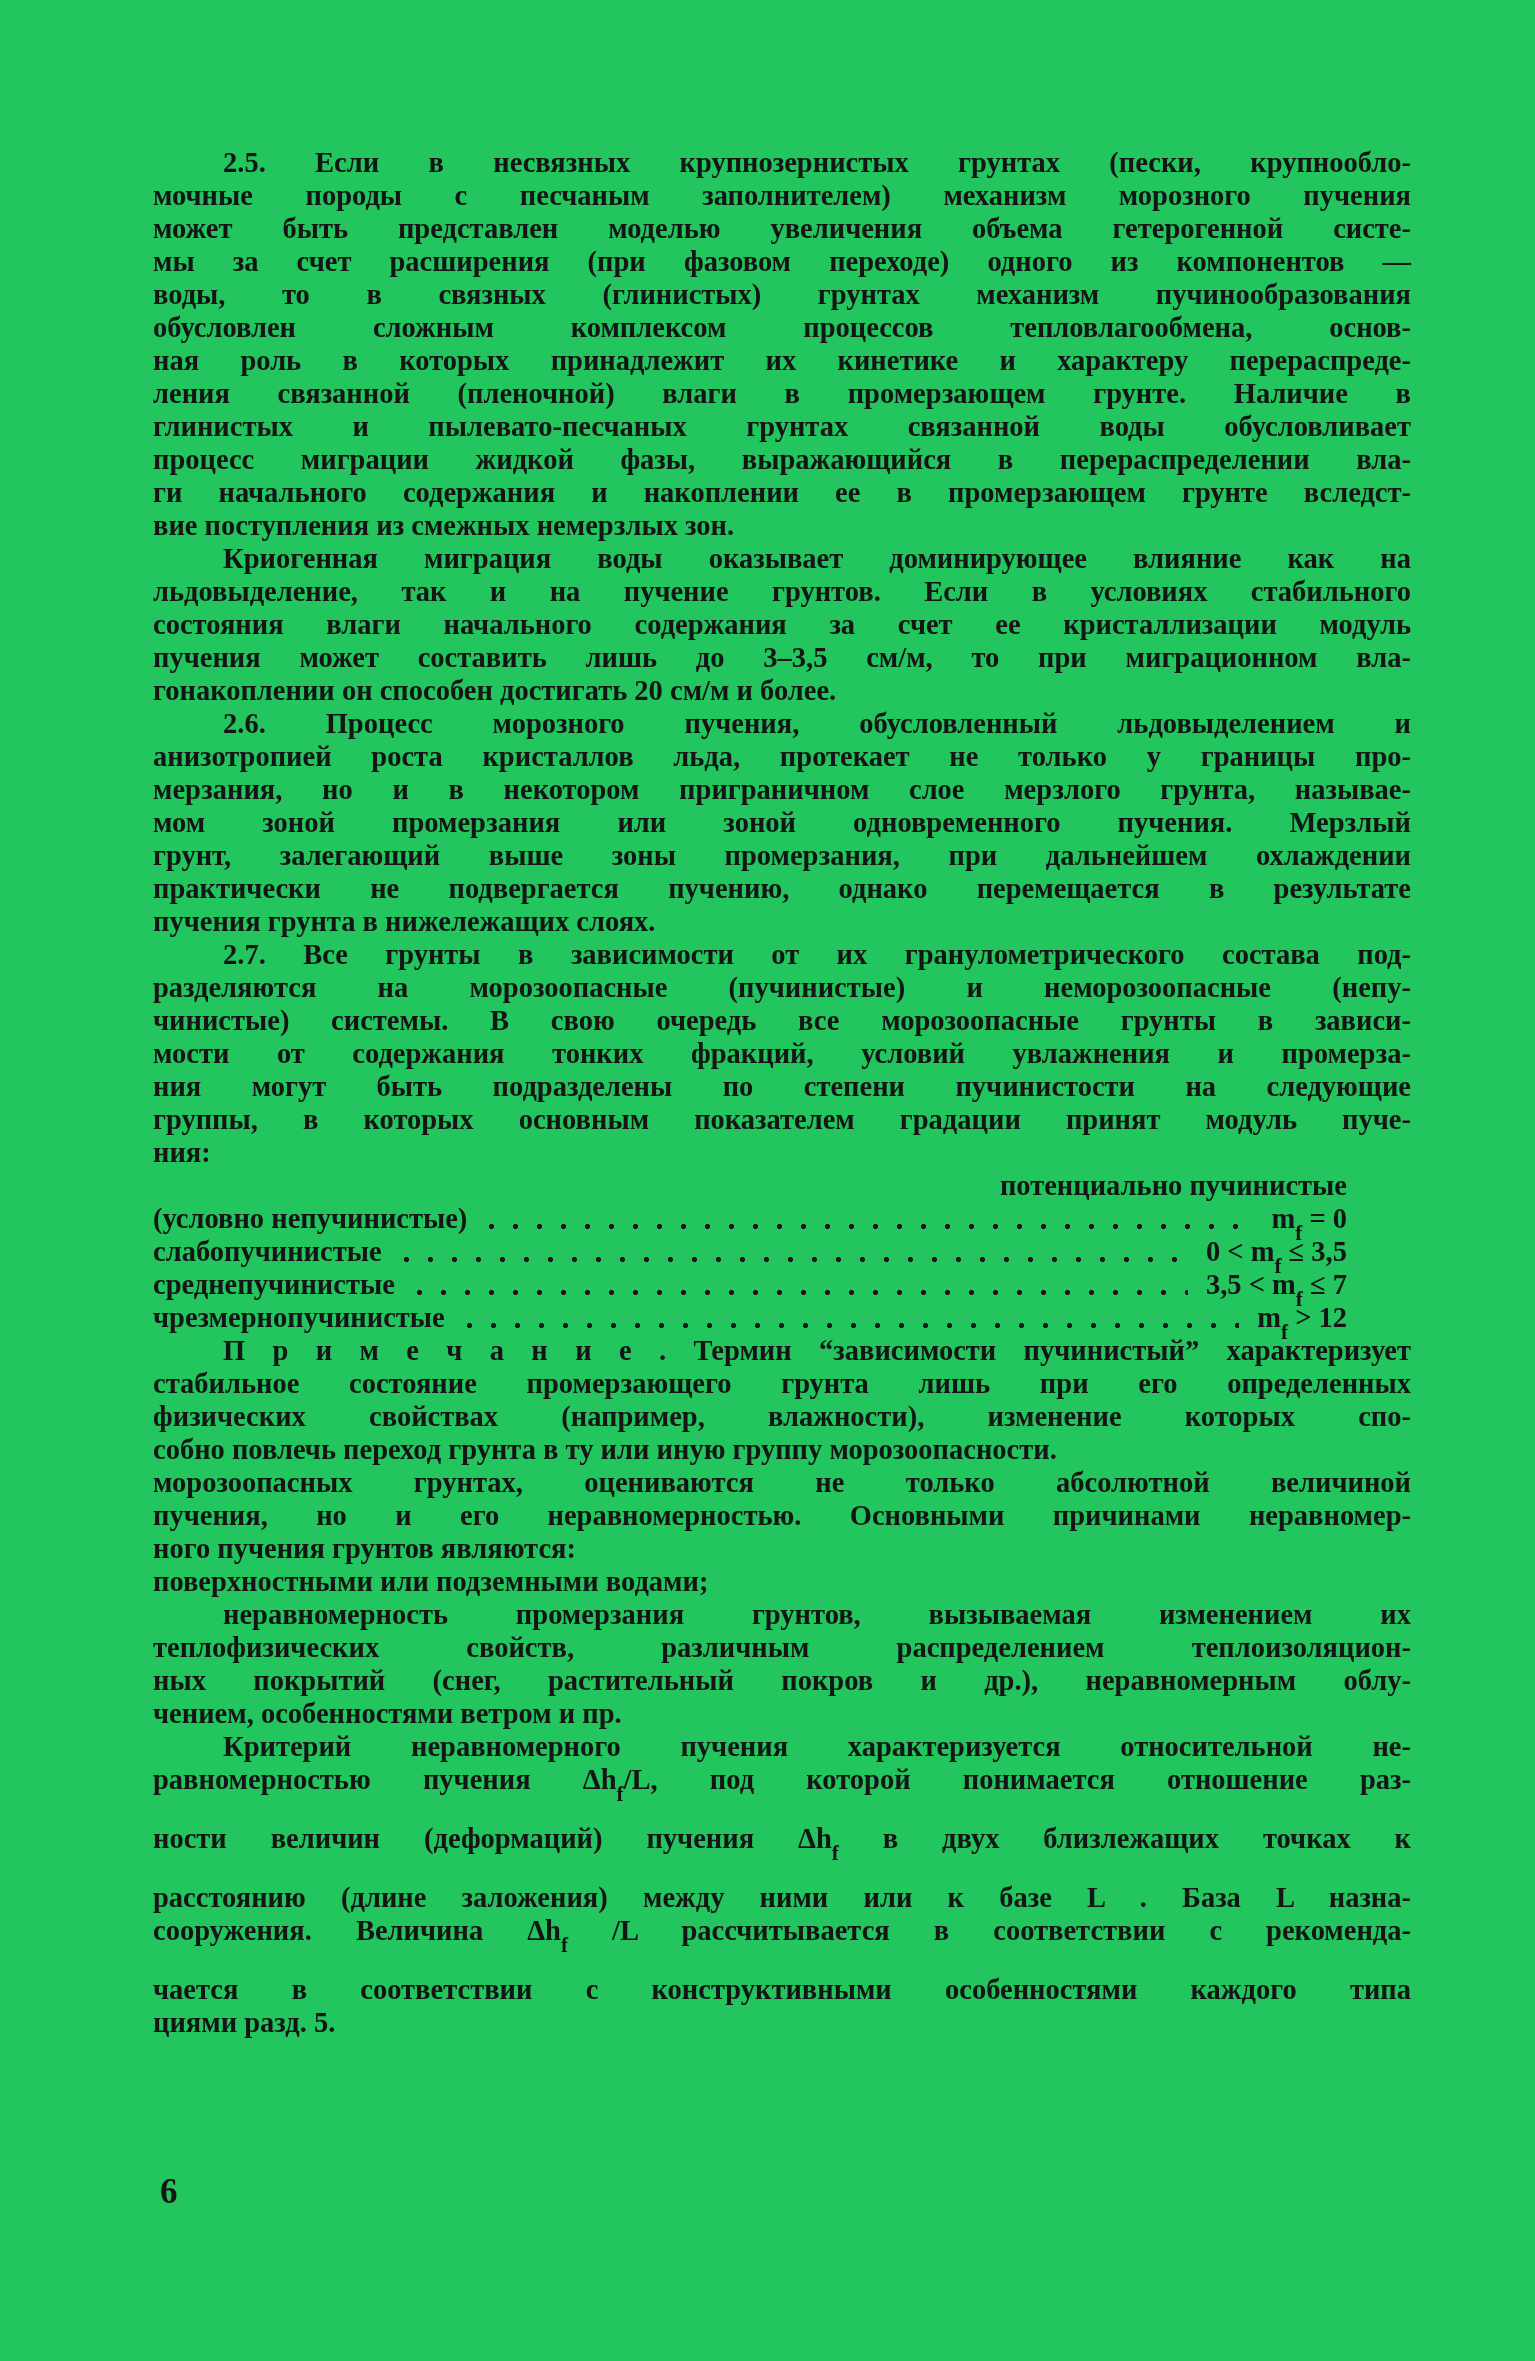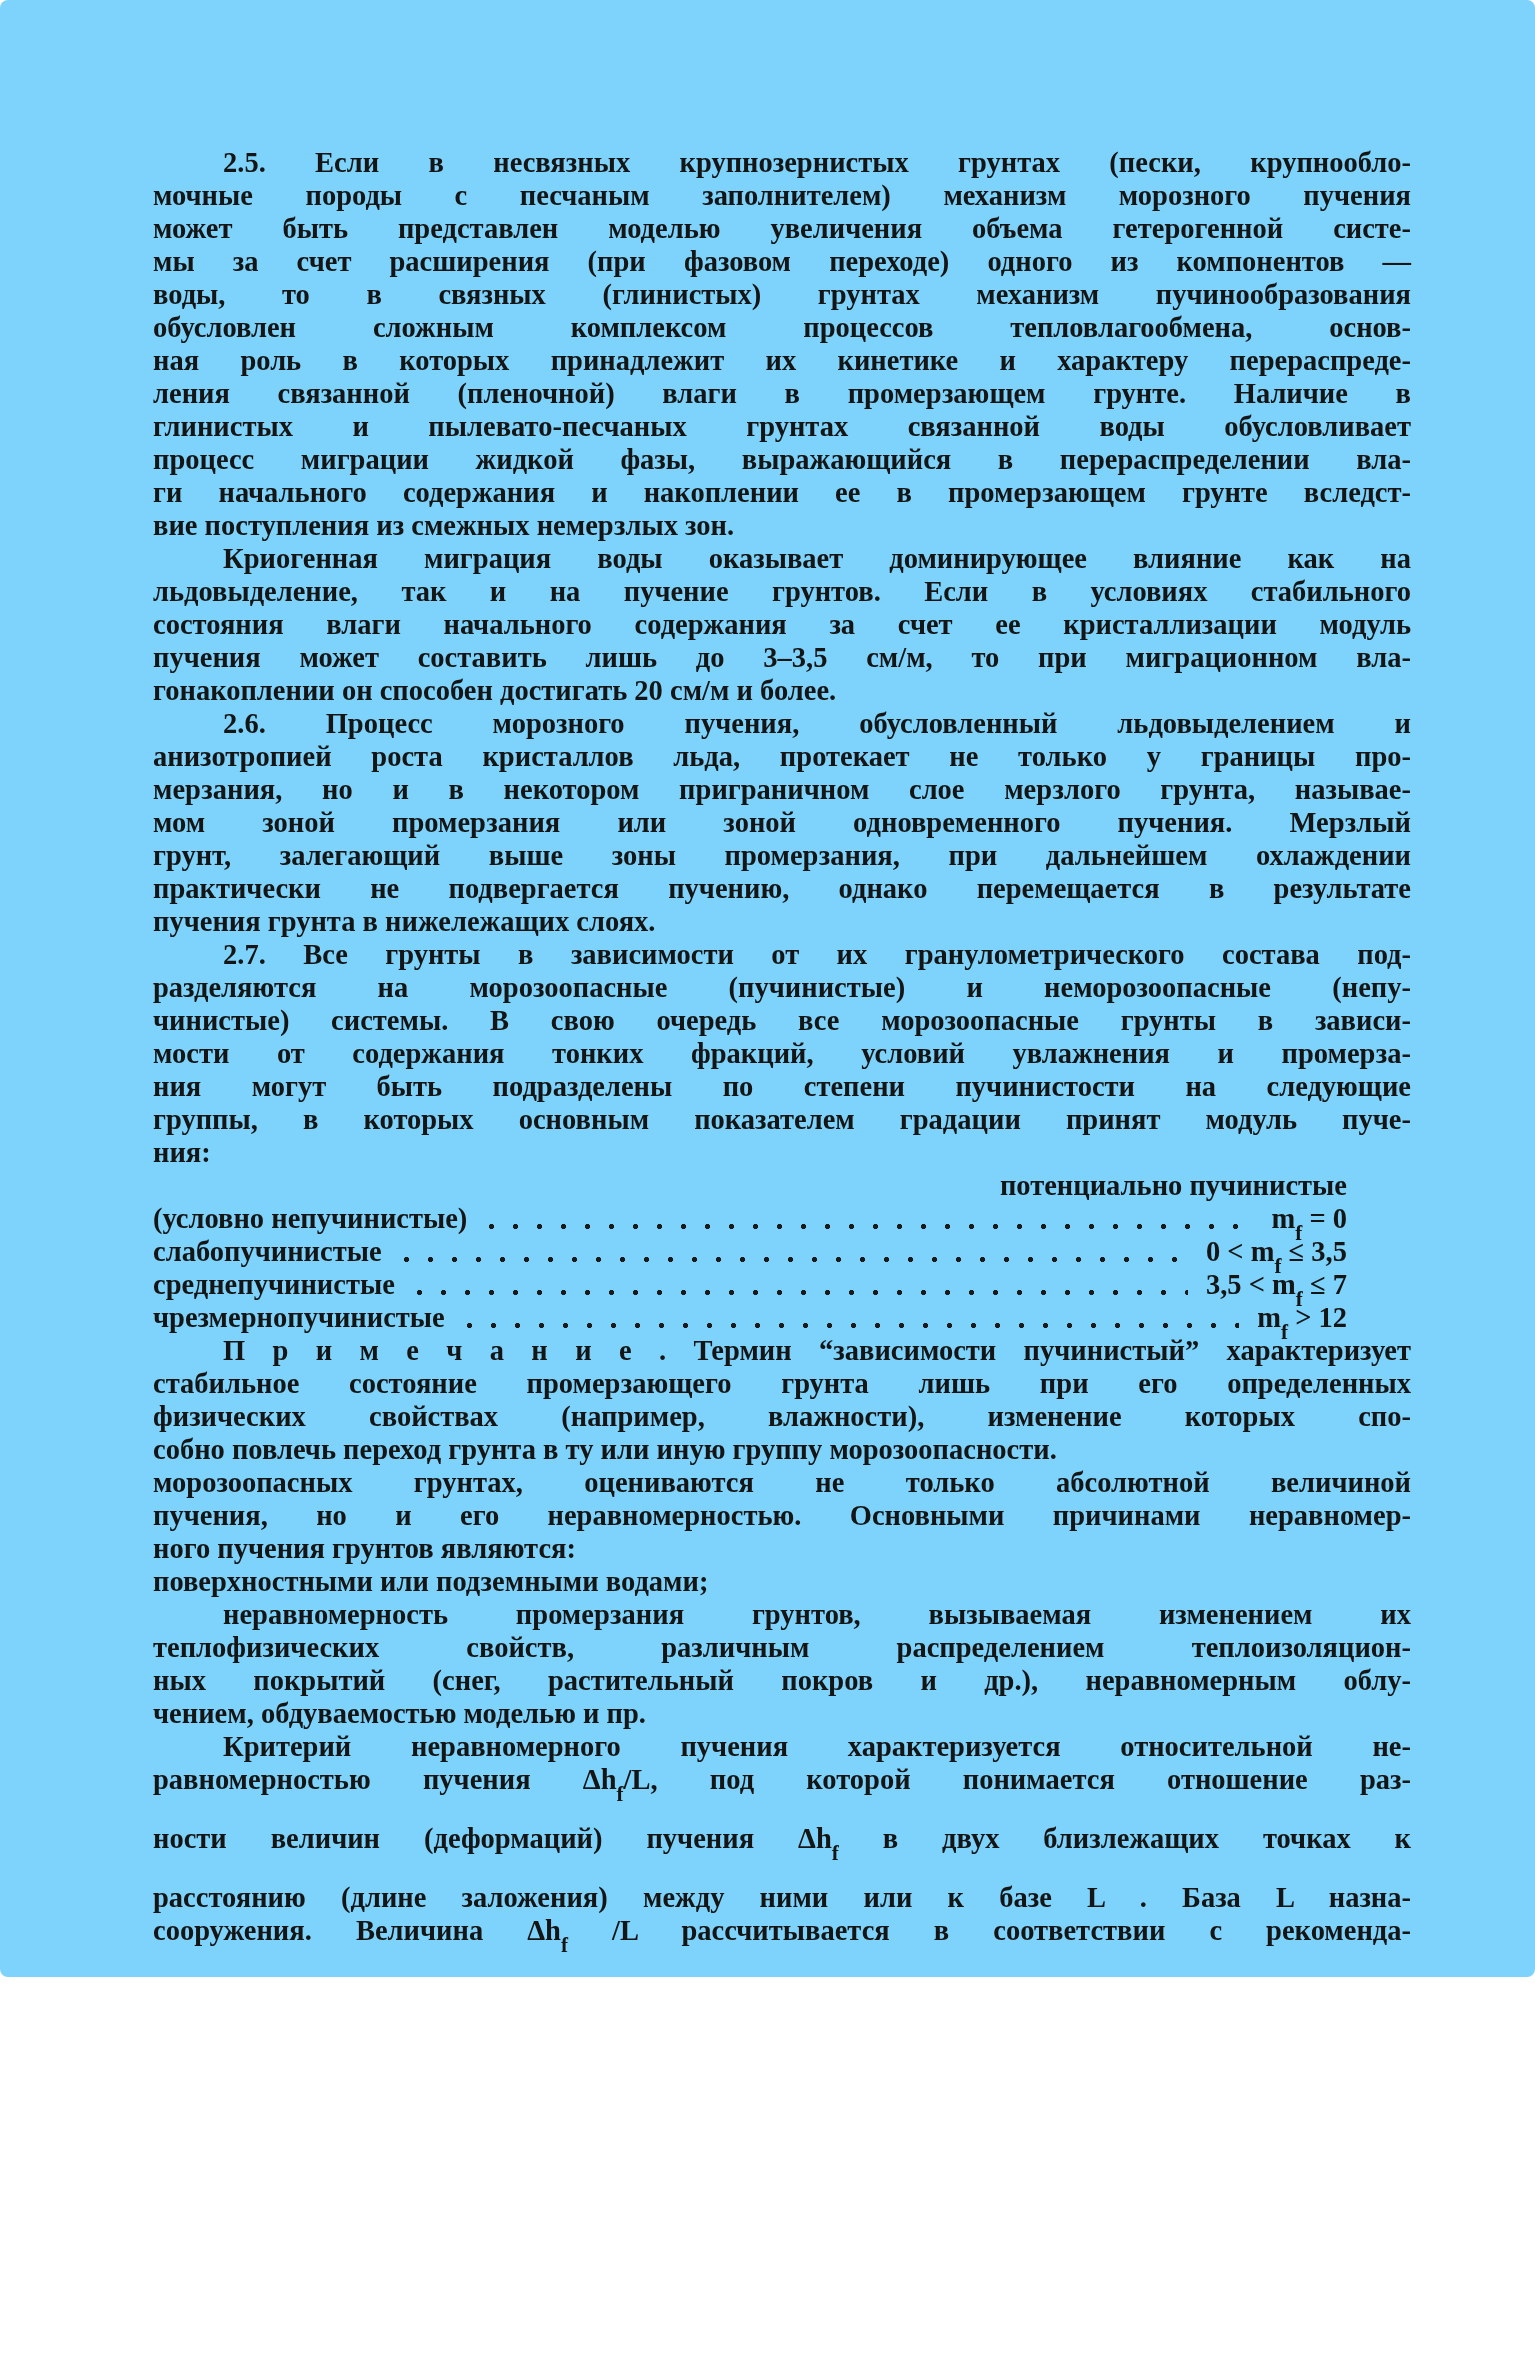--- a/index.html
+++ b/index.html
@@ -1,26 +1,25 @@
 <!DOCTYPE html>
 <html><head>
 <meta charset="utf-8">
 <style>
   html, body { margin:0; padding:0; background:#ffffff; }
   .page {
     position: relative;
     width: 1535px;
-    height: 1977px;
+    height: 2361px;
     background: #fefefdu;
-    background-color: #7dd3fc;
+    background-color: #22c55e;
     font-family: "Liberation Serif", "DejaVu Serif", serif;
     font-weight: 700;
     color: #151515;
     overflow: hidden;
-    border-radius: 8px;
   }
   .textblock {
     position: absolute;
     left: 153px;
     top: 146px;
     width: 1258px;
     font-size: 28.5px;
     line-height: 33px;
   }
   .para { margin: 0; }
@@ -130,21 +129,21 @@
         <div class="ln j"><span>пучения, но и его неравномерностью. Основными причинами неравномер-</span></div>
         <div class="ln"><span>ного пучения грунтов являются:</span></div>
       </div>
       <div class="para">
         <div class="ln"><span>поверхностными или подземными водами;</span></div>
       </div>
       <div class="para">
         <div class="ln j ind"><span>неравномерность промерзания грунтов, вызываемая изменением их</span></div>
         <div class="ln j"><span>теплофизических свойств, различным распределением теплоизоляцион-</span></div>
         <div class="ln j"><span>ных покрытий (снег, растительный покров и др.), неравномерным облу-</span></div>
-        <div class="ln"><span>чением, обдуваемостью моделью и пр.</span></div>
+        <div class="ln"><span>чением, особенностями ветром и пр.</span></div>
       </div>
       <div class="para">
         <div class="ln j ind"><span>Критерий неравномерного пучения характеризуется относительной не-</span></div>
         <div class="ln j gap"><span>равномерностью пучения </span><span class="math">Δh<sub>f</sub></span><span>/</span><span class="math">L</span><span>, под которой понимается отношение раз-</span></div>
         <div class="ln j gap"><span>ности величин (деформаций) пучения </span><span class="math">Δh<sub>f</sub></span><span> в двух близлежащих точках к</span></div>
         <div class="ln j"><span>расстоянию (длине заложения) между ними или к базе </span><span class="math">L</span><span> . База </span><span class="math">L</span><span> назна-</span></div>
         <div class="ln j gap"><span>сооружения. Величина </span><span class="math">Δh<sub>f</sub></span><span> /</span><span class="math">L</span><span> рассчитывается в соответствии с рекоменда-</span></div>
         <div class="ln j"><span>чается в соответствии с конструктивными особенностями каждого типа</span></div>
         <div class="ln"><span>циями разд. 5.</span></div>
       </div>

